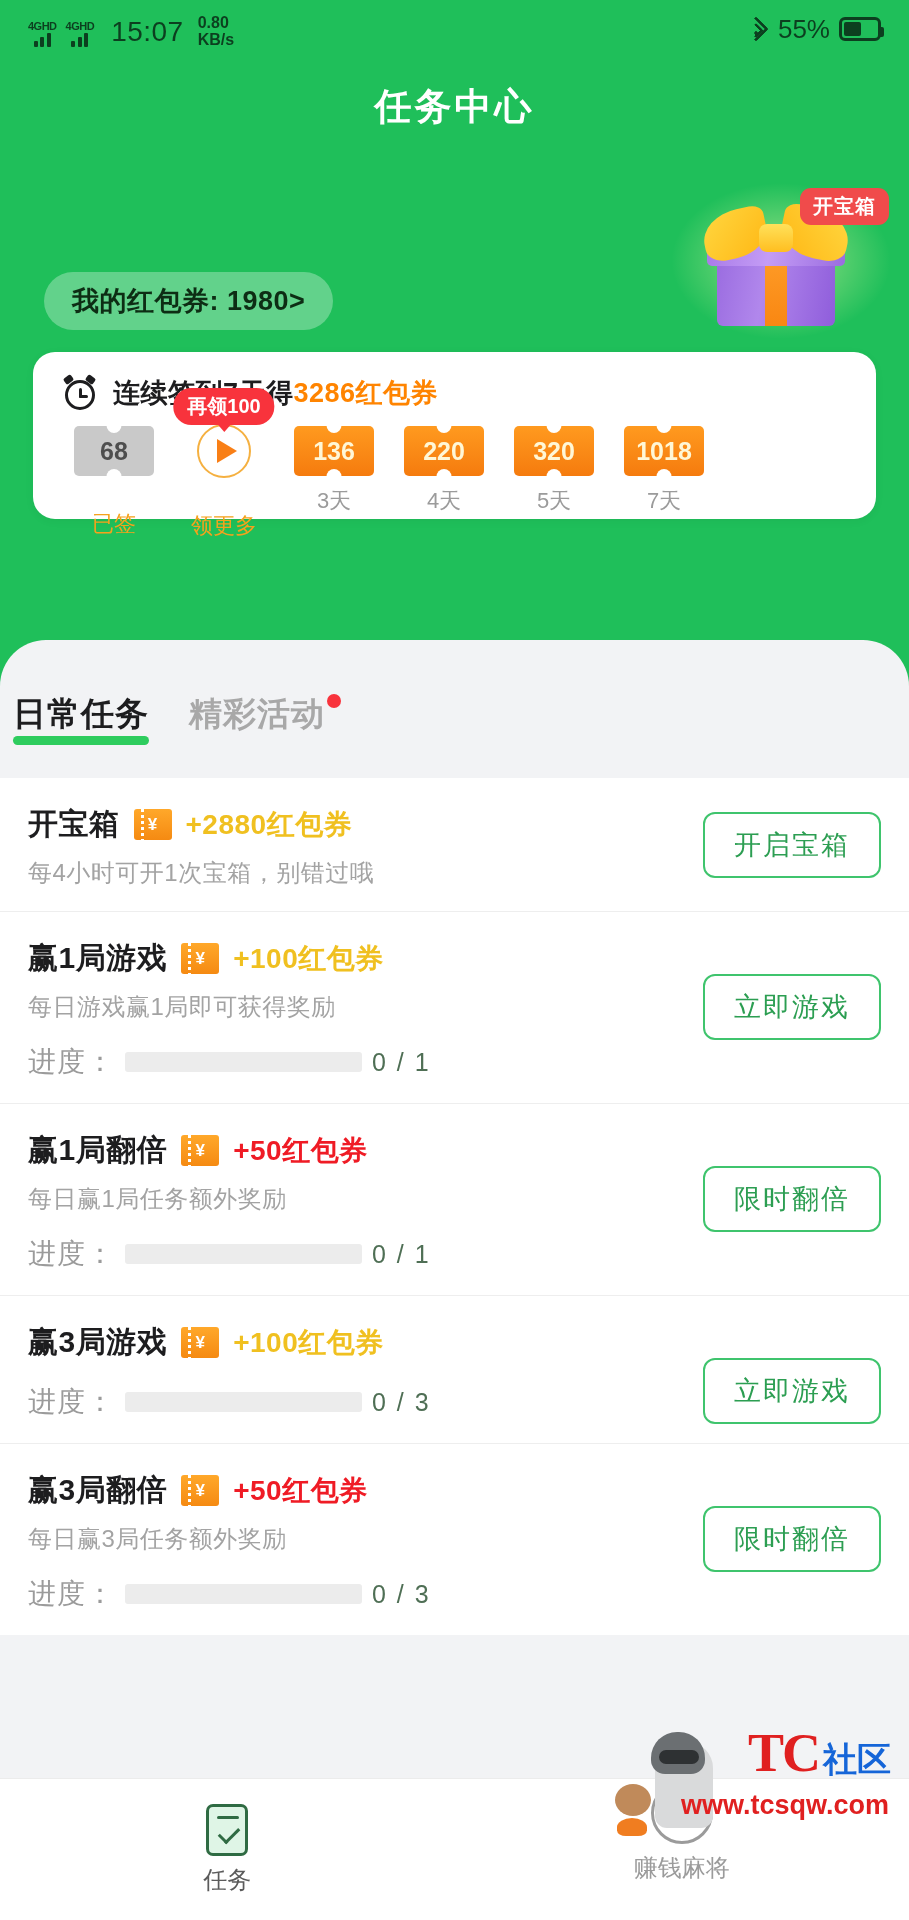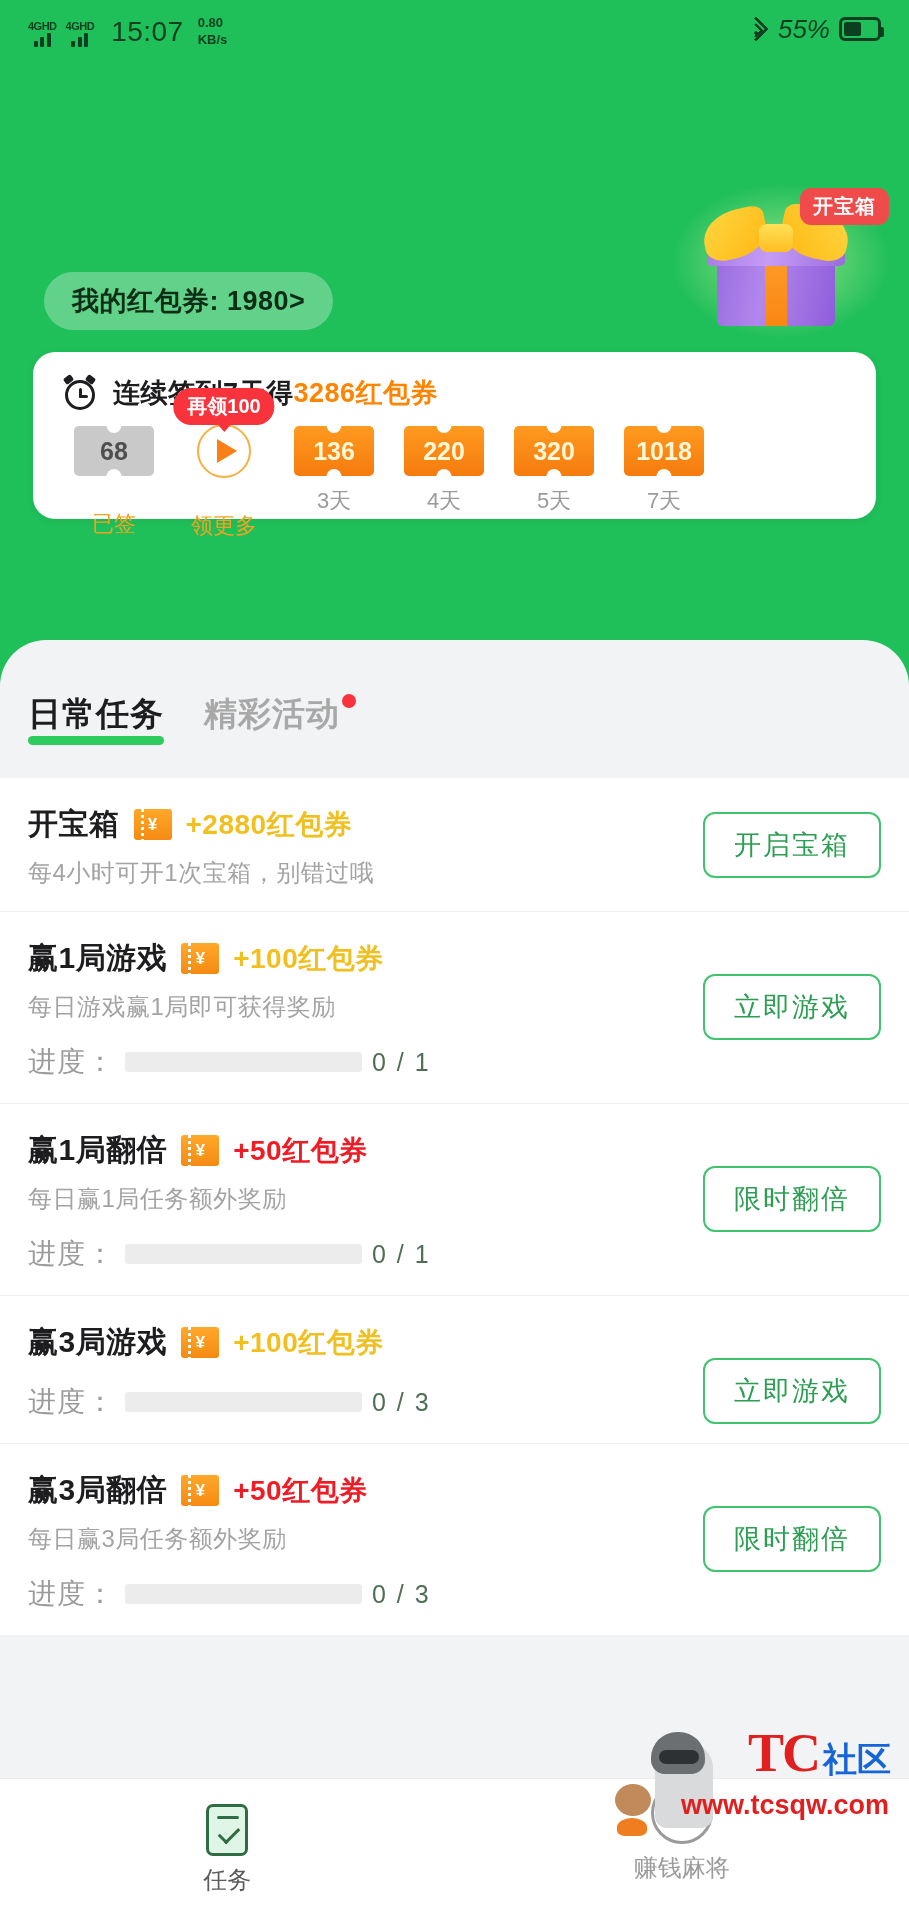--- a/index.html
+++ b/index.html
@@ -30,31 +30,31 @@
     display:flex; align-items:center; padding:0 28px; color:#0c3f1f;
   }
   .sb-left { display:flex; align-items:flex-end; gap:9px; }
   .sig { display:flex; flex-direction:column; align-items:center; }
   .sig-label { font-size:11px; font-weight:bold; line-height:11px; letter-spacing:-0.5px; }
   .bars { display:flex; align-items:flex-end; gap:2.5px; height:15px; }
   .bars i { display:block; width:4px; background:#0c3f1f; border-radius:1px; }
   .bars i:nth-child(1){height:6px;} .bars i:nth-child(2){height:10px;} .bars i:nth-child(3){height:14px;}
   .sb-time { font-size:28px; font-weight:500; letter-spacing:0.5px; margin-left:8px; line-height:30px; }
   .sb-net { display:flex; flex-direction:column; line-height:11px; margin-left:5px; margin-bottom:2px;}
-  .sb-net span { font-size:13px; font-weight:bold;margin-top:6px; }
+  .sb-net span { font-size:16px; font-weight:bold;margin-top:6px; }
   .sb-right { margin-left:auto; display:flex; align-items:center; gap:9px; }
   .wifi { width:26px; height:20px; position:relative; }
   .wifi b {
     position:absolute; left:50%; transform:translateX(-50%) rotate(45deg);
     border:3px solid #0c3f1f; border-left:none; border-bottom:none; border-radius:2px;
   }
   .wifi b.w1 { width:18px; height:18px; top:1px; }
   .wifi b.w2 { width:11px; height:11px; top:6px; }
   .wifi b.w3 { width:4px; height:4px; top:12px; }
-  .sb-batt-txt { font-size:26px; font-weight:500;font-style:italic; }
+  .sb-batt-txt { font-size:26px; font-weight:500; }
   .batt { width:42px; height:24px; border:3px solid #0c3f1f; border-radius:6px; position:relative; display:flex; align-items:center;}
   .batt::after{content:"";position:absolute;right:-6px;top:7px;width:4px;height:10px;background:#0c3f1f;border-radius:0 2px 2px 0;}
   .batt i{display:block;height:14px;width:17px;background:#0c3f1f;margin-left:2px;border-radius:2px;}
 
   
   .page-title {
     position:absolute; top:82px; left:0; width:909px; text-align:center;
     color:#fff; font-size:37px; font-weight:bold; letter-spacing:3px;
   }
 
@@ -159,21 +159,21 @@
     position:absolute; top:-38px; left:50%; transform:translateX(-50%);
     background:#f8333c; color:#fff; font-size:20px; font-weight:bold;
     padding:5px 14px; border-radius:18px; white-space:nowrap;
   }
   .more-badge::after{
     content:""; position:absolute; left:50%; bottom:-7px; transform:translateX(-50%);
     border-left:7px solid transparent; border-right:7px solid transparent; border-top:8px solid #f8333c;
   }
 
   
-  .tabs { position:absolute; left:0; top:692px; width:909px; display:flex; align-items:center; padding-left:28px; gap:40px; }
+  .tabs { position:absolute; left:0; top:692px; width:909px; display:flex; align-items:center; padding-left:13px; gap:40px; }
   .tab { position:relative; padding-bottom:8px; }
   .tab .tx { font-size:33px; font-weight:bold; letter-spacing:1px; }
   .tab.active .tx { color:#1d1d1f; }
   .tab .tx.muted { color:#a8a8a8; }
   .tab .underline {
     position:absolute; left:0; bottom:0; width:100%; height:9px;
     background:#2ecc5e; border-radius:5px;
   }
   .tab .reddot{
     position:absolute; right:-16px; top:2px; width:14px; height:14px; border-radius:50%; background:#f8333c;
@@ -284,20 +284,21 @@
           <b class="w2"></b>
           <b class="w3"></b>
         </span>
       <span class="sb-batt-txt">55%</span>
       <span class="batt">
           <i></i>
         </span>
     </div>
   </div>
 
+  <div class="page-title">任务中心</div>
 
   <div class="coupon-pill">我的红包券: 1980&gt;</div>
 
   <div class="giftbox">
     <div class="gift-glow"></div>
     <div class="gift-badge">开宝箱</div>
     <div class="gb-body"></div>
     <div class="gb-vrib"></div>
     <div class="gb-lid"></div>
     <div class="gb-bow-l"></div>

